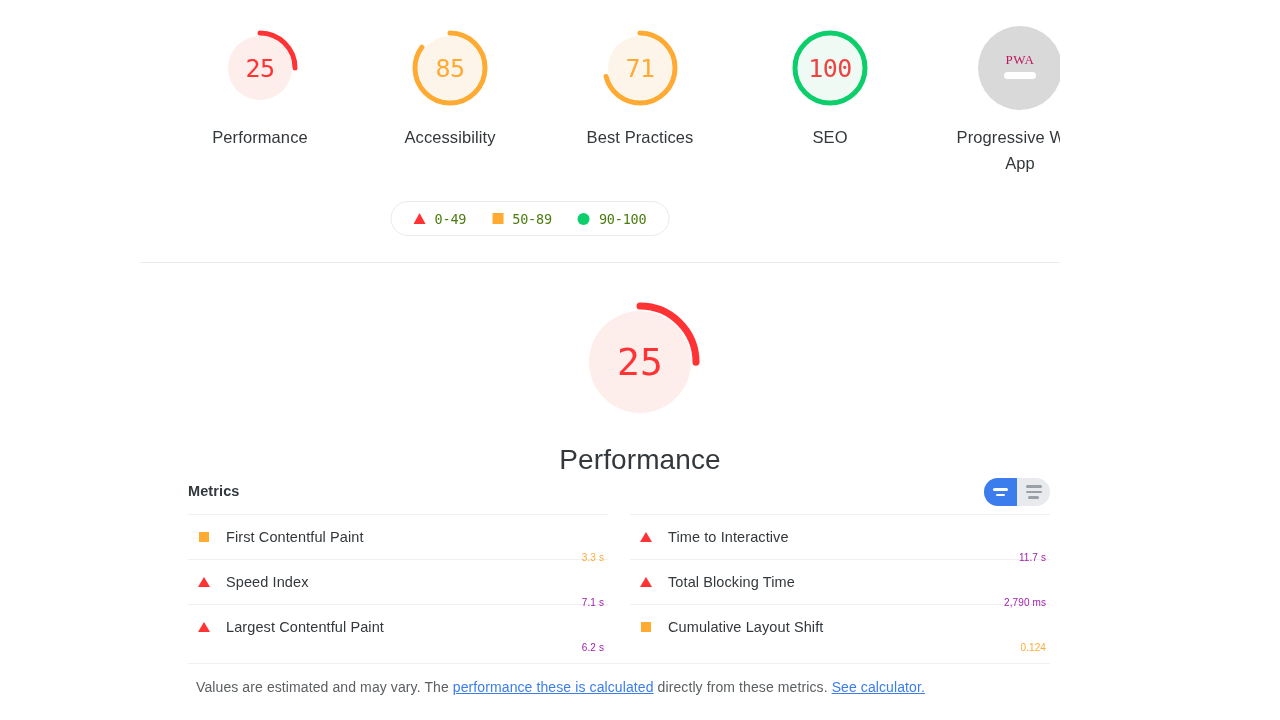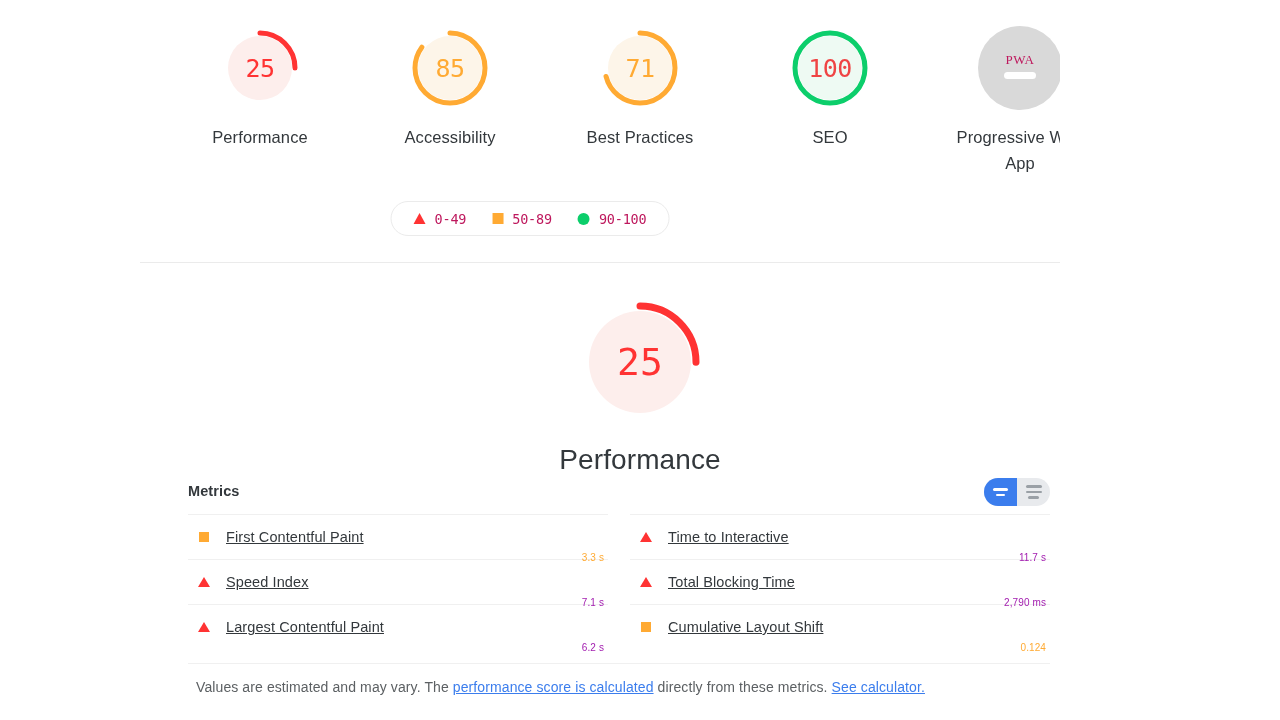--- a/index.html
+++ b/index.html
@@ -83,21 +83,21 @@
     border: 1px solid #ebebeb;
     border-radius: 18px;
     background: #fff;
     display: flex; align-items: center;
     gap: 26px;
   }
   .legend-item { display: flex; align-items: center; gap: 9px; }
   .legend-text {
     font-family: "DejaVu Sans Mono", monospace;
     font-size: 13.5px;
-    color: #be185d;
+    color: #4d7c0f;
     letter-spacing: -0.2px;
   }
   .shape-triangle {
     width: 0; height: 0;
     border-left: 6.5px solid transparent;
     border-right: 6.5px solid transparent;
     border-bottom: 11px solid #f33;
   }
   .shape-square { width: 11px; height: 11px; background: #fa3; }
   .shape-circle { width: 12px; height: 12px; border-radius: 50%; background: #0cce6b; }
@@ -191,21 +191,20 @@
   }
   .m-icon .shape-triangle {
     border-left-width: 6px; border-right-width: 6px; border-bottom-width: 10.5px;
   }
   .m-icon .shape-square { width: 10px; height: 10px; }
   .m-name {
     font-size: 14.5px;
     color: #33383c;
     letter-spacing: .1px;
     flex: 1;
-    text-decoration: underline;
   }
   .m-value {
     font-size: 10px;
     font-weight: normal;
     letter-spacing: .1px;
     white-space: nowrap;
     margin-top: 41px;
   }
   .v-fail { color: #a21caf; }
   .v-avg  { color: #fa3; }
@@ -376,17 +375,17 @@
           <span class="m-icon">
               <span class="shape-square"></span>
             </span>
           <span class="m-name">Cumulative Layout Shift</span>
           <span class="m-value v-avg">0.124</span>
         </div>
       </div>
 
     </div>
 
-    <div class="metrics-footnote"><span>Values are estimated and may vary. The </span><a href="#">performance score is calculated</a><span> directly from these metrics. </span><a href="#">See calculator.</a></div>
+    <div class="metrics-footnote"><span>Values are estimated and may vary. The </span><a href="#">performance these is calculated</a><span> directly from these metrics. </span><a href="#">See calculator.</a></div>
 
   </div>
 
 </div>
 
 </body></html>

